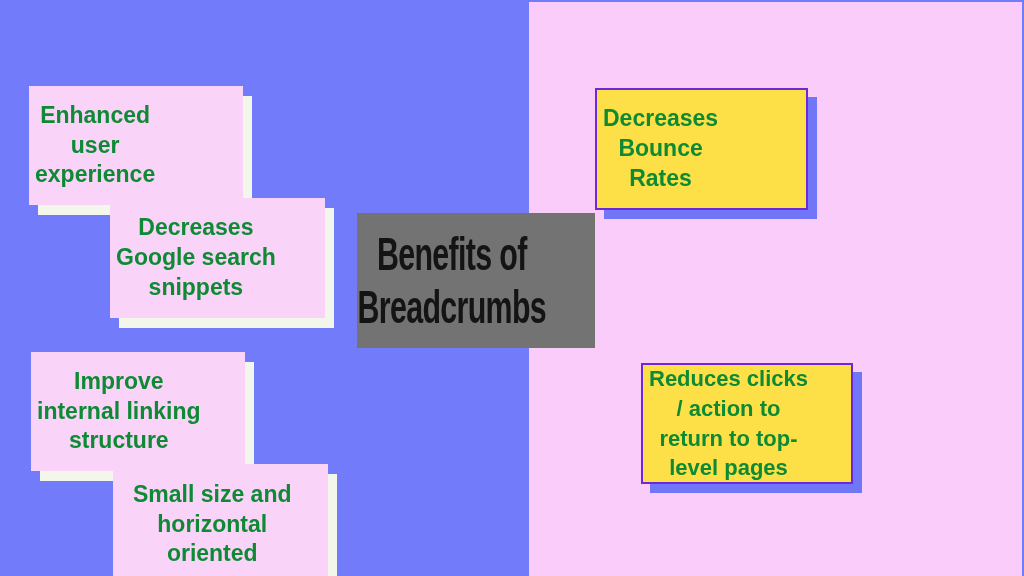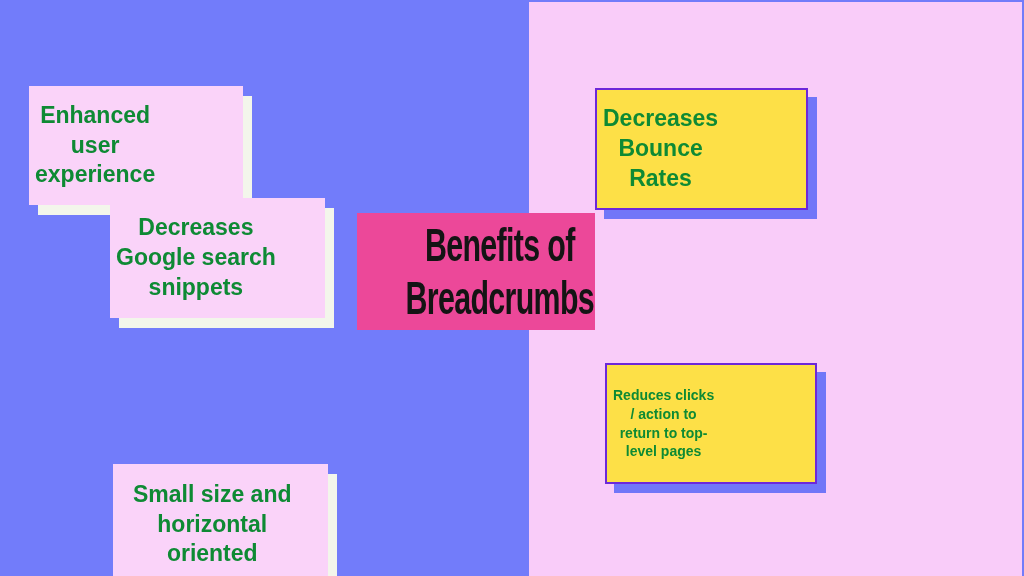--- a/index.html
+++ b/index.html
@@ -46,32 +46,32 @@
     background: #fde047;
     border: 2px solid #6d28d9;
     box-shadow: 9px 9px 0 #7176f8;
   }
   .c1 { left: 29px;  top: 38px;  width: 214px; height: 119px; }
   .c2 { left: 110px; top: 150px; width: 215px; height: 120px; }
   .c3 { left: 31px;  top: 304px; width: 214px; height: 119px; }
   .c4 { left: 113px; top: 416px; width: 215px; height: 121px; padding-left: 20px; }
   .c5 { left: 595px; top: 40px;  width: 213px; height: 122px; }
   .c6 { left: 735px; top: 146px; width: 213px; height: 121px; }
-  .c7 { left: 605px; top: 315px; width: 212px; height: 121px; font-size: 14px; line-height: 1.35; }
+  .c7 { left: 641px; top: 315px; width: 212px; height: 121px; font-size: 22px; line-height: 1.35; }
   .c8 { left: 745px; top: 423px; width: 212px; height: 119px; }
   .title-box {
     position: absolute;
     left: 357px;
     top: 213px;
     width: 238px;
-    height: 117px;
-    background: #ec4899;
+    height: 135px;
+    background: #737373;
     display: flex;
     align-items: center;
-    justify-content: flex-start;
+    justify-content: flex-end;
   }
   .title-text {
     color: #141414;
     font-weight: 800;
     font-size: 46px;
     line-height: 1.15;
     letter-spacing: -1px;
     text-align: center;
     white-space: pre-line;
     transform: scaleX(0.66);
@@ -90,20 +90,25 @@
 user
 experience</span>
   </div>
 
   <div class="card pink c2">
     <span class="card-text">Decreases
 Google search
 snippets</span>
   </div>
 
+  <div class="card pink c3">
+    <span class="card-text">Improve
+internal linking
+structure</span>
+  </div>
 
   <div class="card pink c4">
     <span class="card-text">Small size and
 horizontal
 oriented</span>
   </div>
 
   <div class="card cream c5">
     <span class="card-text">Decreases
 Bounce

